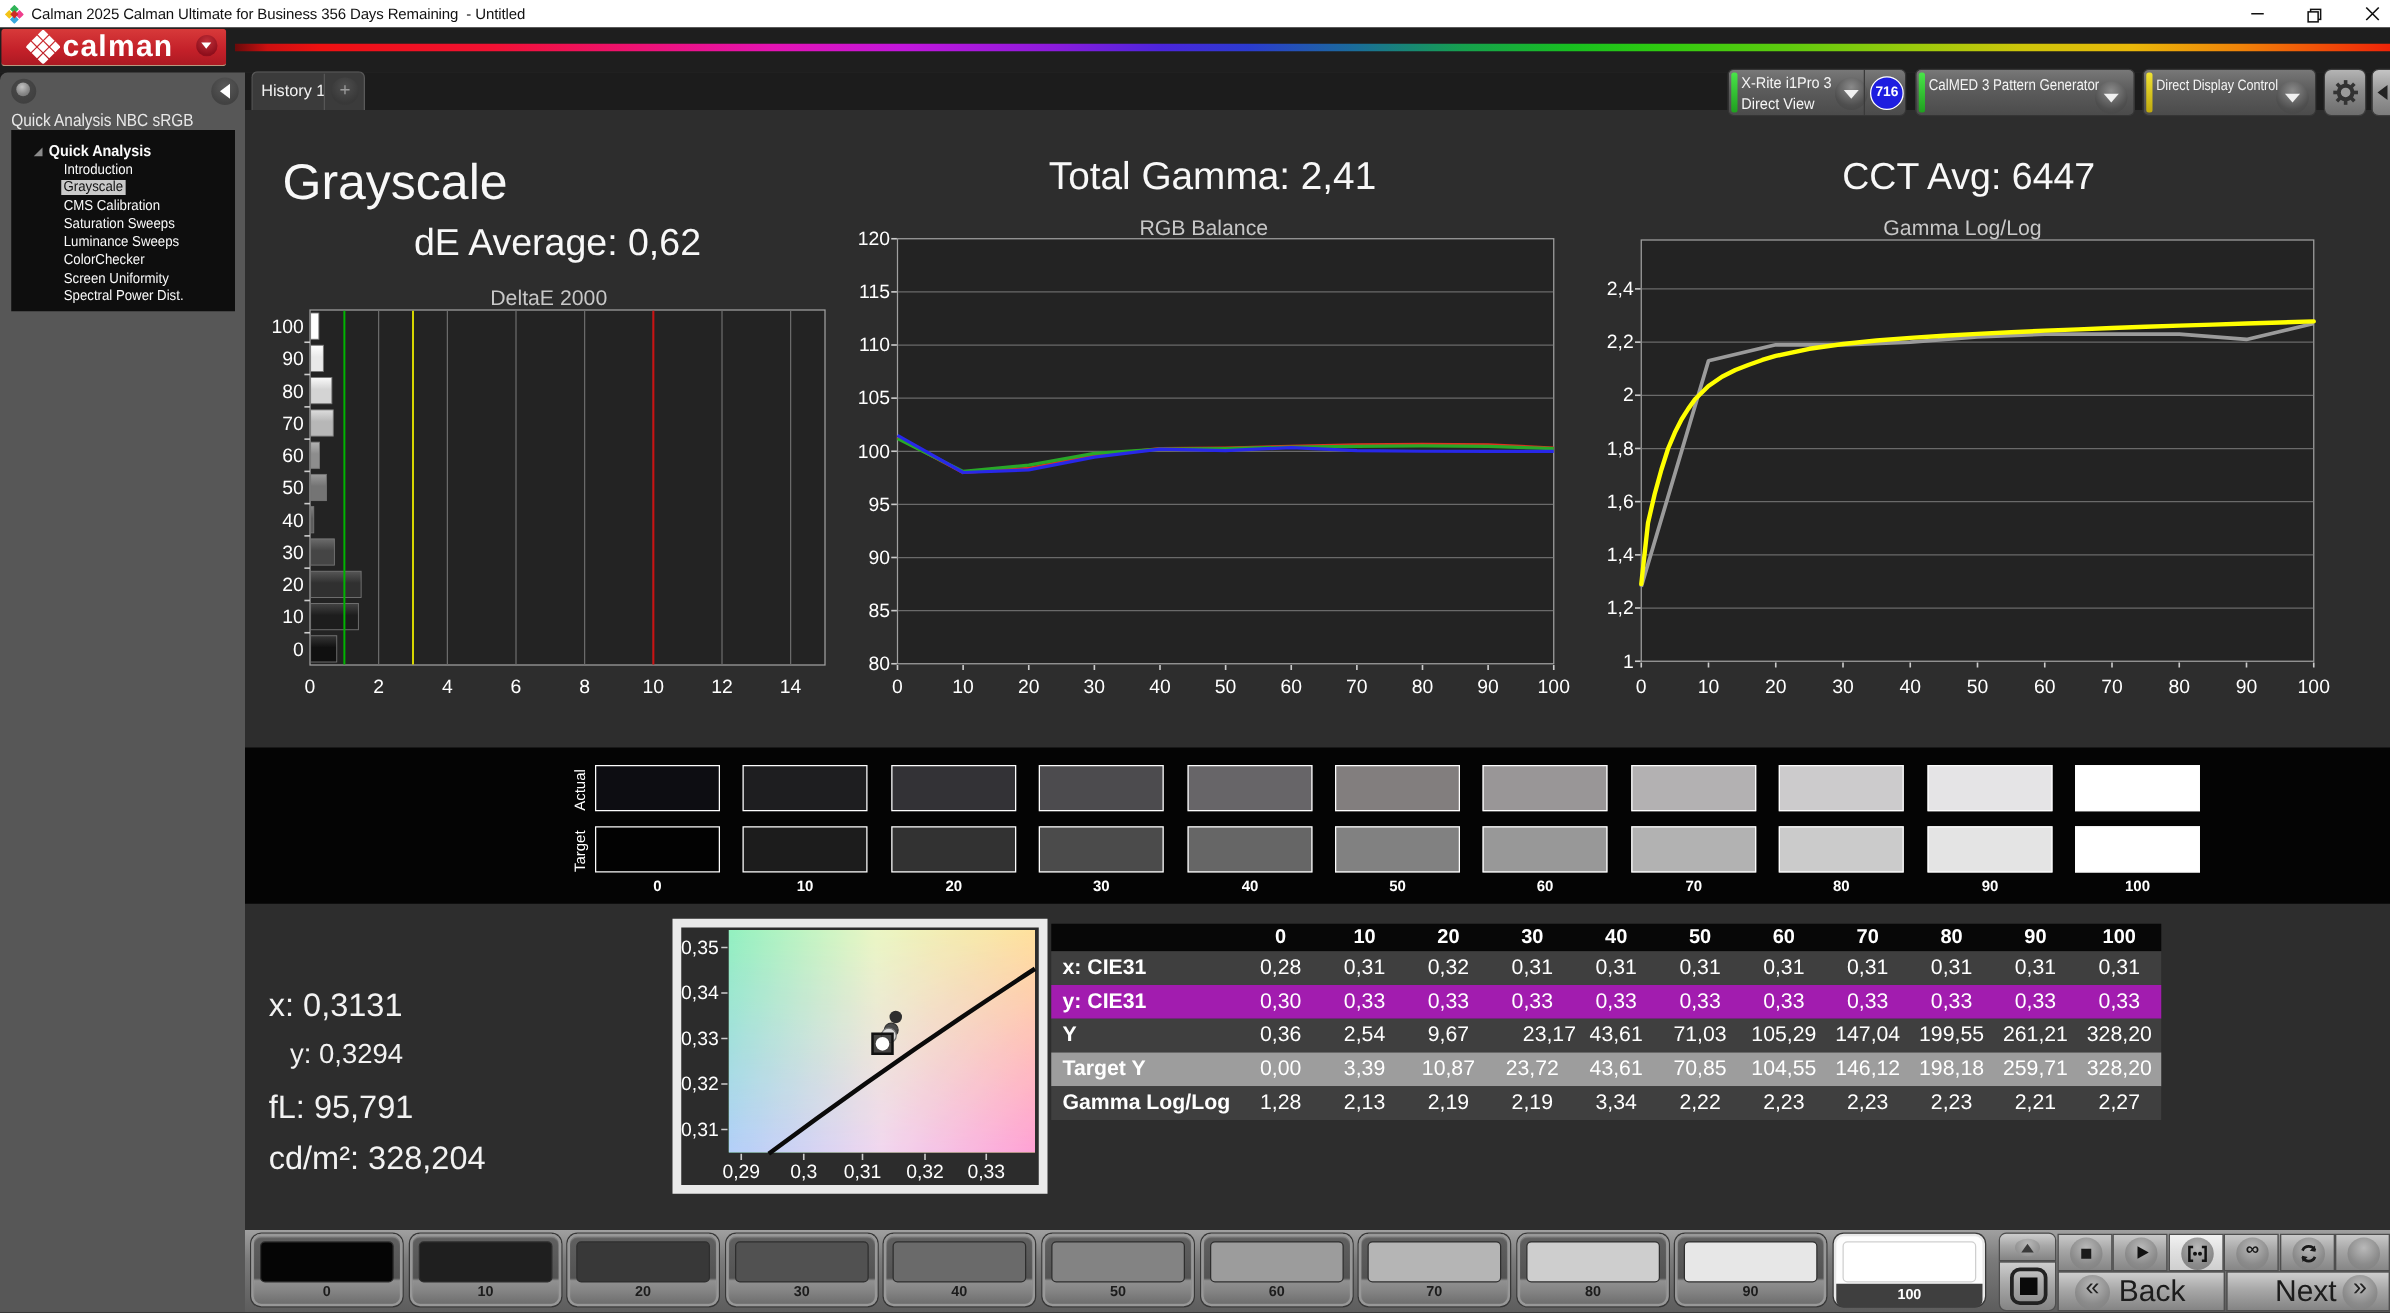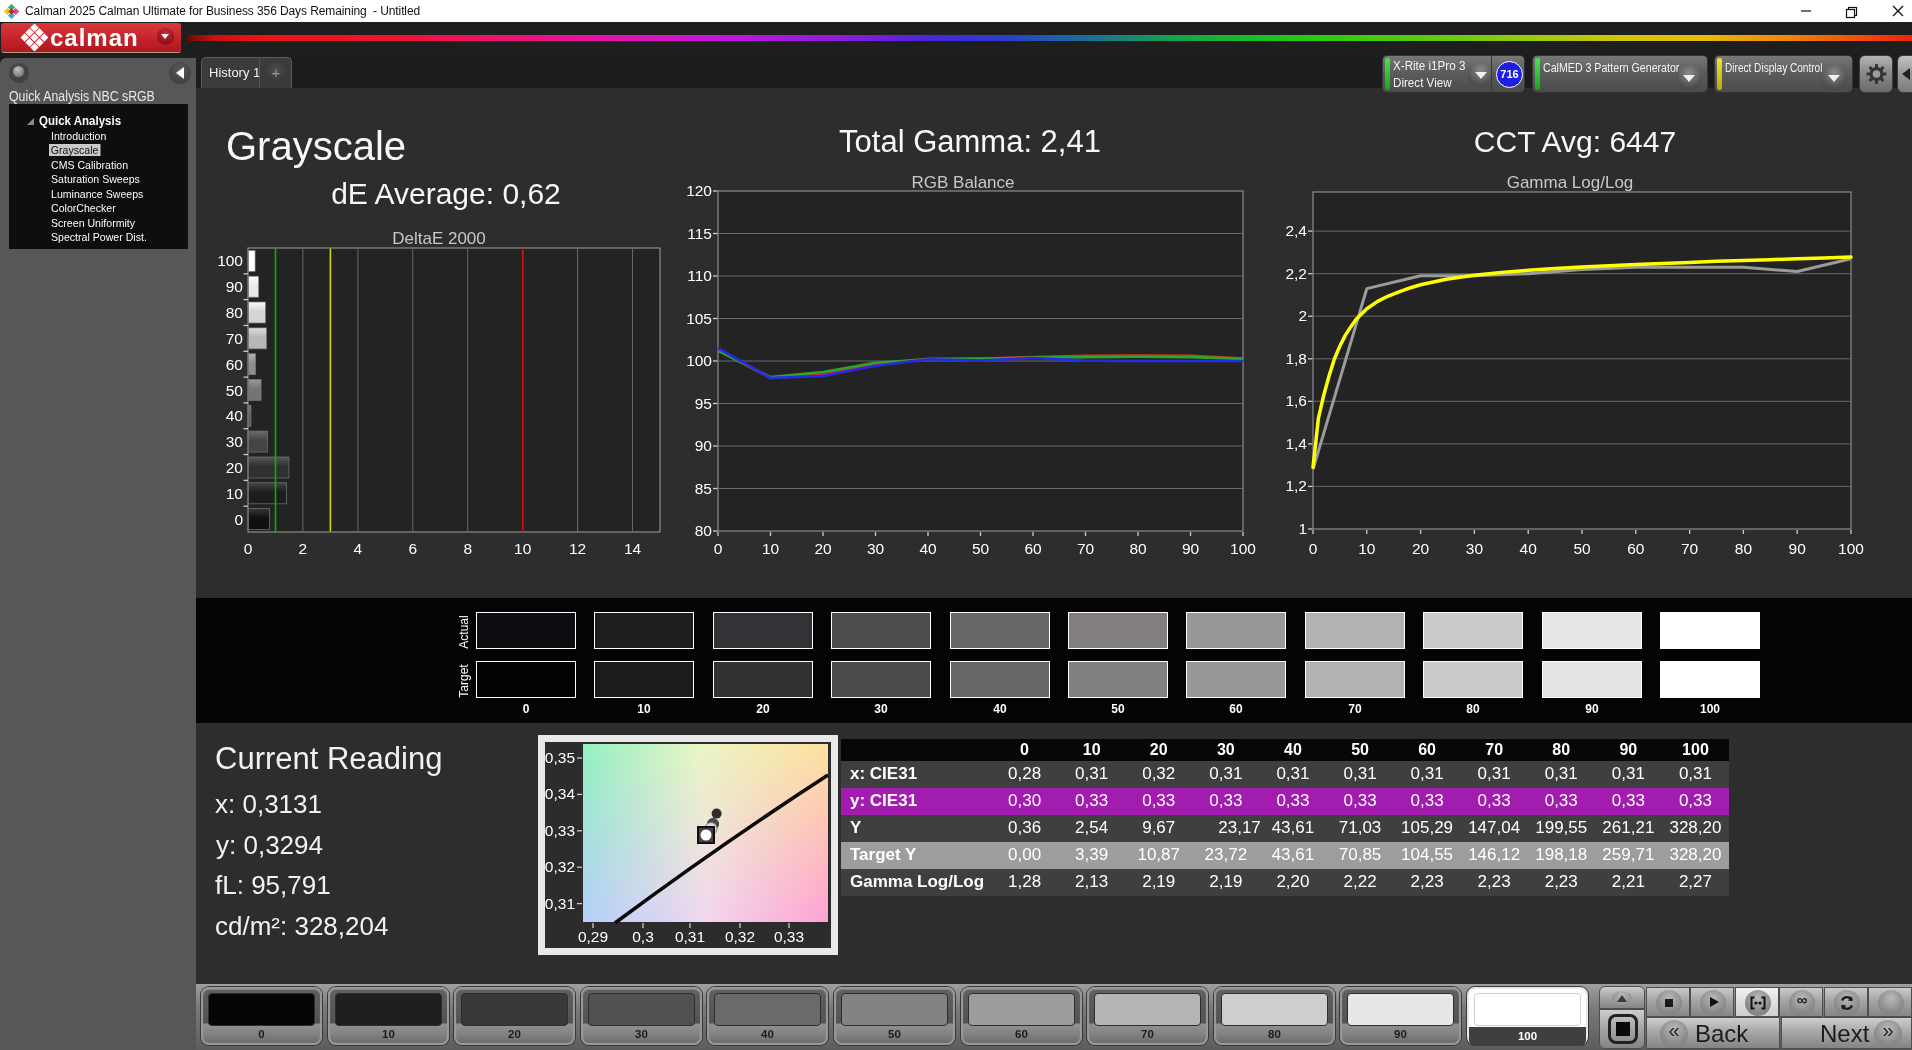--- a/index.html
+++ b/index.html
@@ -424,23 +424,22 @@
   <div class="abs sw" style="left:1227px;top:14px;background:#cccbcc"></div>
   <div class="abs sw" style="left:1227px;top:63px;background:#cbcbcb"></div>
   <div class="abs swlab" style="left:1227px">80</div>
   <div class="abs sw" style="left:1346px;top:14px;background:#e5e4e6"></div>
   <div class="abs sw" style="left:1346px;top:63px;background:#e4e4e4"></div>
   <div class="abs swlab" style="left:1346px">90</div>
   <div class="abs sw" style="left:1464px;top:14px;background:#ffffff"></div>
   <div class="abs sw" style="left:1464px;top:63px;background:#ffffff"></div>
   <div class="abs swlab" style="left:1464px">100</div>
   </div>
-<div class="abs cr" style="left:215px;top:741px;font-size:31px">Current Reading</div>
   <div class="abs cr" style="left:215px;top:789px;font-size:26px">x: 0,3131</div>
-  <div class="abs cr" style="left:216px;top:830px;font-size:26px">y: 0,3294</div>
+  <div class="abs cr" style="left:232px;top:830px;font-size:22px">y: 0,3294</div>
   <div class="abs cr" style="left:215px;top:870px;font-size:26px">fL: 95,791</div>
   <div class="abs cr" style="left:215px;top:911px;font-size:26px">cd/m²: 328,204</div>
 <div class="abs" id="cie">
   <svg style="position:absolute;left:0;top:0" width="286" height="206" viewBox="0 0 286 206">
   <defs>
           <linearGradient id="topg" x1="0" y1="0" x2="1" y2="0">
             <stop offset="0" stop-color="#8af0bb"></stop>
             <stop offset="0.48" stop-color="#e9f6c0"></stop>
             <stop offset="1" stop-color="#ffdf95"></stop>
           </linearGradient>
@@ -557,21 +556,21 @@
   <span class="tc" style="left:686.7px;width:67.1px">198,18</span>
   <span class="tc" style="left:753.8px;width:67.1px">259,71</span>
   <span class="tc" style="left:820.9px;width:67.1px">328,20</span>
   </div>
   <div class="trow" style="top:130px;background:#3f3f3f">
   <span class="rl">Gamma Log/Log</span>
   <span class="tc" style="left:150.0px;width:67.1px">1,28</span>
   <span class="tc" style="left:217.1px;width:67.1px">2,13</span>
   <span class="tc" style="left:284.2px;width:67.1px">2,19</span>
   <span class="tc" style="left:351.3px;width:67.1px">2,19</span>
-  <span class="tc" style="left:418.4px;width:67.1px">2,20</span>
+  <span class="tc" style="left:418.4px;width:67.1px">3,34</span>
   <span class="tc" style="left:485.5px;width:67.1px">2,22</span>
   <span class="tc" style="left:552.5px;width:67.1px">2,23</span>
   <span class="tc" style="left:619.6px;width:67.1px">2,23</span>
   <span class="tc" style="left:686.7px;width:67.1px">2,23</span>
   <span class="tc" style="left:753.8px;width:67.1px">2,21</span>
   <span class="tc" style="left:820.9px;width:67.1px">2,27</span>
   </div>
   </div>
 <div class="abs" id="bottombar">
   <div class="gbtn" style="left:5px">

